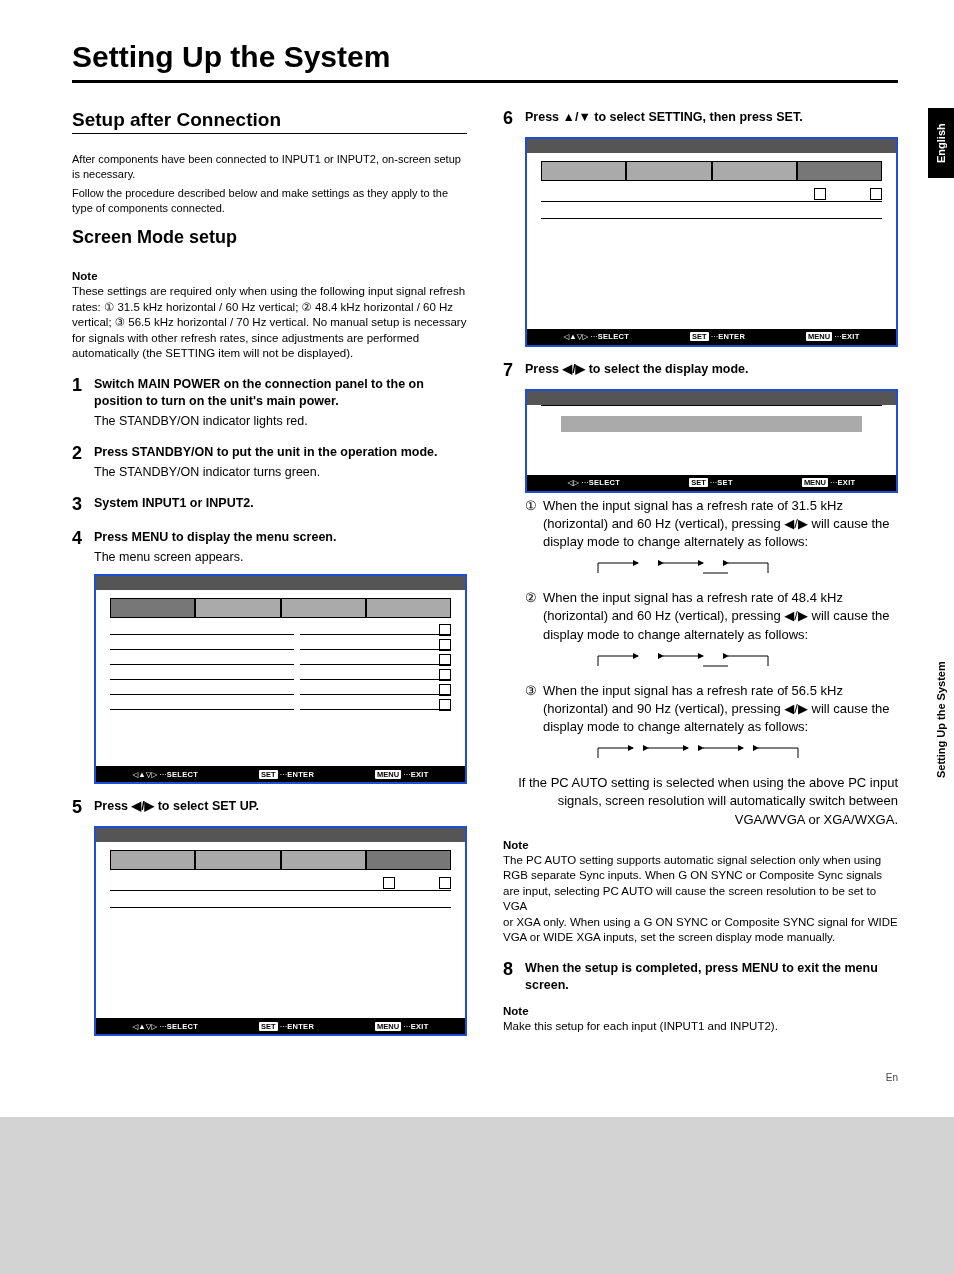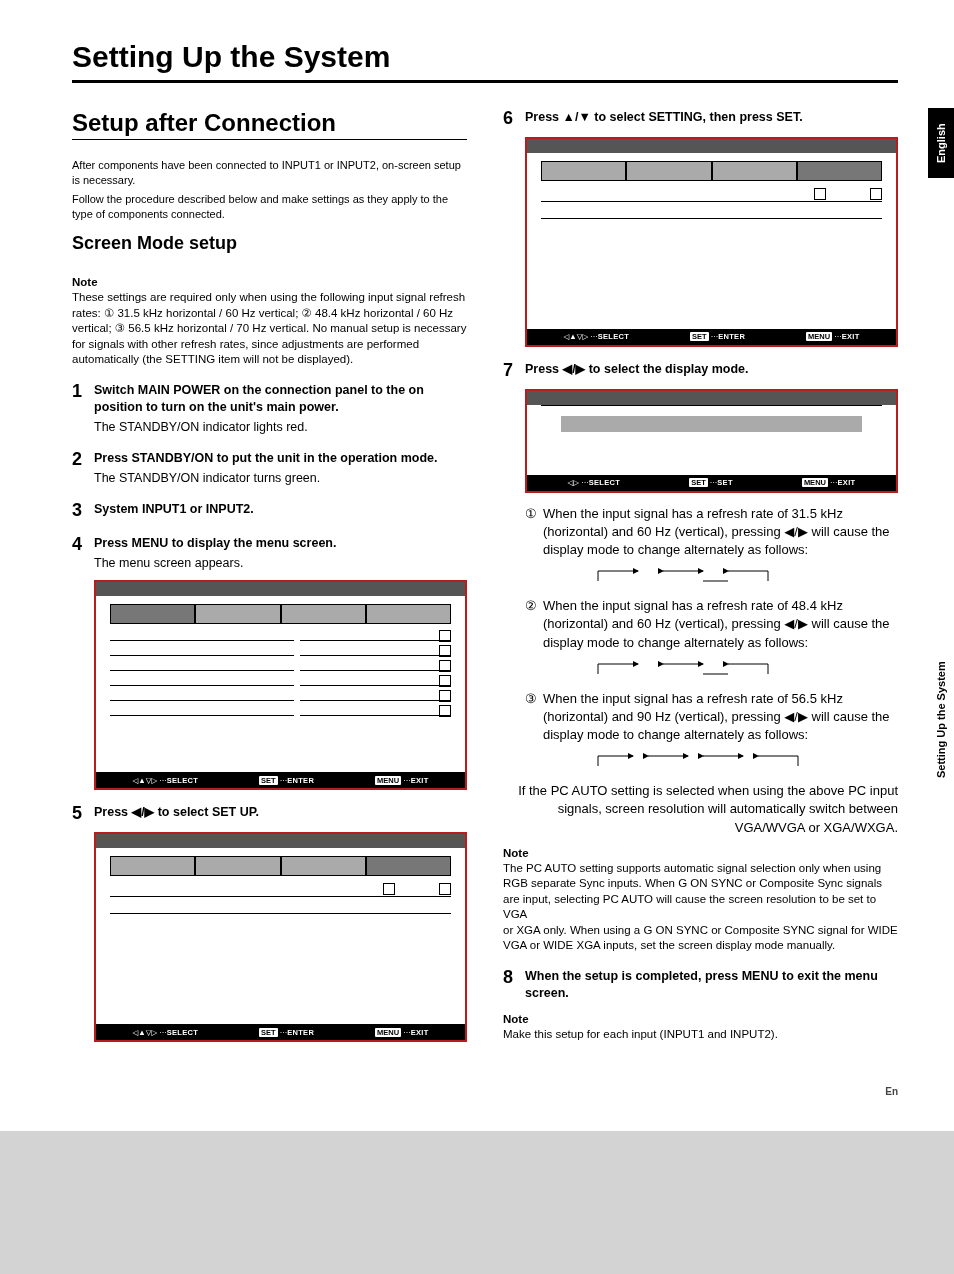--- a/index.html
+++ b/index.html
@@ -58,21 +58,21 @@
   }
   .columns {
     display: flex;
     gap: 36px;
   }
   .col {
     flex: 1;
     min-width: 0;
   }
   .sub-title {
-    font-size: 24px;
+    font-size: 19px;
     font-weight: bold;
     border-bottom: 1px solid #000;
     padding-bottom: 2px;
     margin: 0 0 18px 0;
     font-family: Arial, Helvetica, sans-serif;
   }
   .sub-sub-title {
     font-size: 18px;
     font-weight: bold;
     margin: 12px 0 22px 0;
@@ -110,22 +110,22 @@
   }
   .step-body .bold {
     font-weight: bold;
   }
   .step-plain {
     font-weight: normal;
     display:block;
     margin-top:2px;
   }
   .screen-placeholder {
-    border: 2px solid #b91c1c;
-    margin: 8px 0 12px 22px;
+    border: 2px solid #1d4ed8;
+    margin: 8px 0 4px 22px;
     height: 210px;
     box-sizing: border-box;
     background: #fff;
     display:flex;
     flex-direction:column;
   }
   .screen-placeholder.tall { height: 210px; }
   .screen-placeholder.short { height: 104px; margin-left: 22px;}
   .screen-placeholder .sp-header { height: 14px; background:#555; }
   .screen-placeholder .sp-tabs { display:flex; padding: 8px 14px 0 14px; gap:0; }
@@ -159,21 +159,21 @@
     line-height:1.4;
     margin: 6px 0 4px 0;
     text-align: right;
   }
   .page-num {
     font-size: 10px;
     text-align: right;
     margin-top: 32px;
     color:#444;
   }
-  .page-num .en { margin-left:6px;font-weight:bold;}
+  .page-num .en { margin-left:6px;}
 </style>
 </head>
 <body>
 
 <div class="page">
 
   <div class="side-tab-top">English</div>
   <div class="side-tab-bottom">Setting Up the System</div>
 
   <div class="main-title">Setting Up the System</div>

